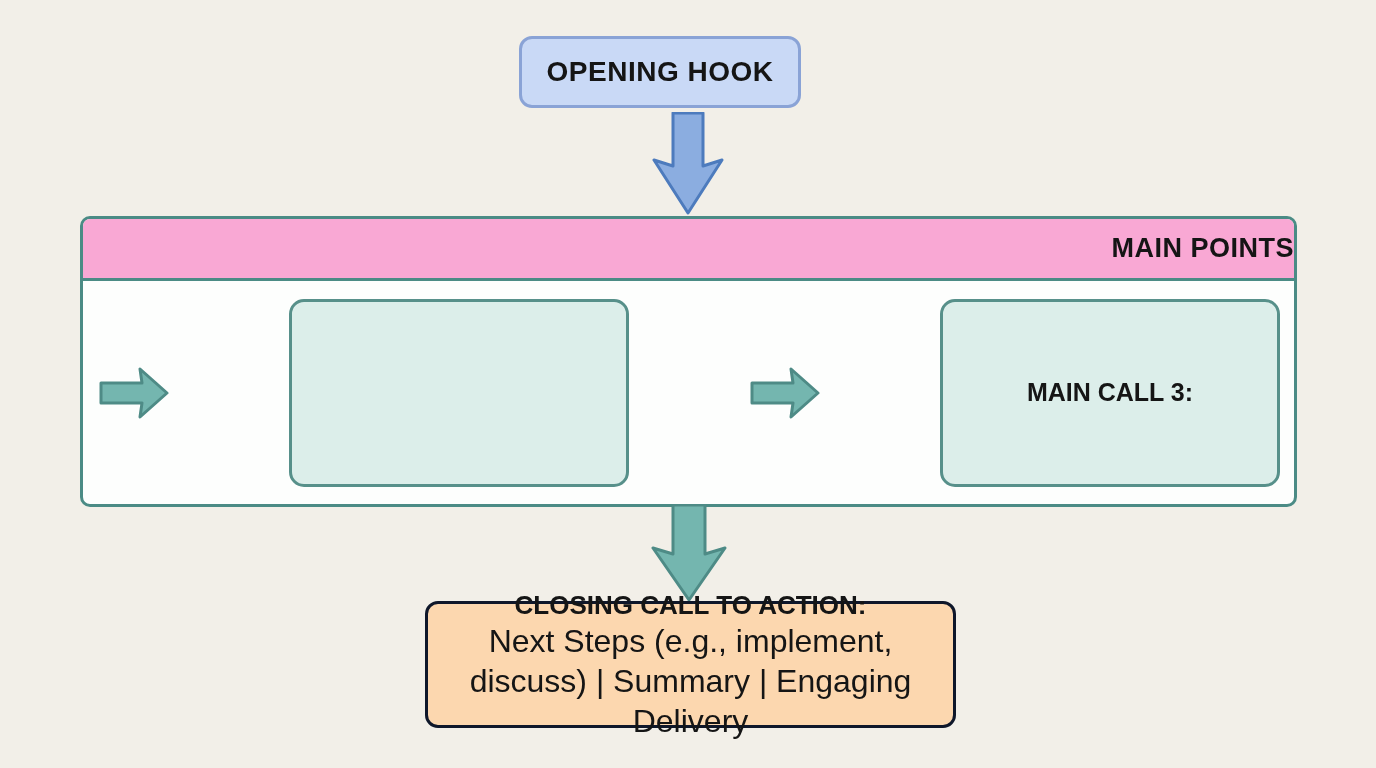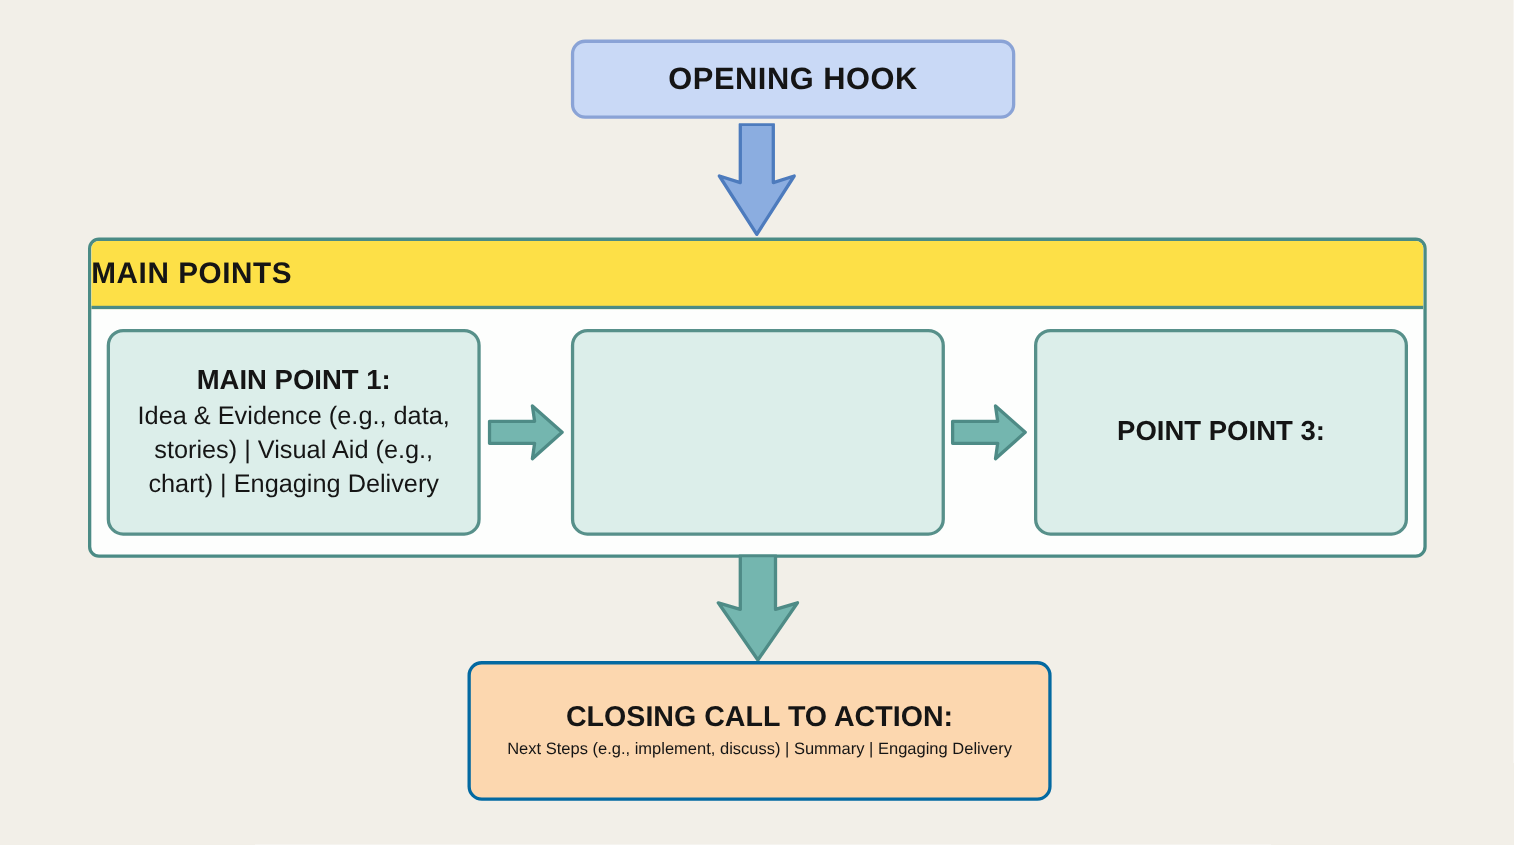--- a/index.html
+++ b/index.html
@@ -7,40 +7,40 @@
     position:relative;
     width:1376px;height:768px;
     background:#f2efe8;
     font-family:"Liberation Sans", sans-serif;
     color:#151515;
     overflow:hidden;
   }
 
   
   .opening{
-    position:absolute; left:519px; top:36px; width:404px; height:72px;
+    position:absolute; left:519px; top:36px; width:282px; height:72px;
     background:#c9d9f6; border:3px solid #8aa3d6; border-radius:13px;
     box-sizing:border-box;
     display:flex; align-items:center; justify-content:center;
     font-weight:bold; font-size:28px; letter-spacing:.5px;
   }
 
   
   .arrow-blue{ position:absolute; left:650px; top:112px; }
   .arrow-teal-down{ position:absolute; left:648px; top:504px; }
 
   
   .container{
     position:absolute; left:80px; top:216px; width:1217px; height:291px;
     background:#fdfefd; border:3px solid #4b8b85; border-radius:10px;
     box-sizing:border-box; overflow:hidden;
   }
   .container-header{
-    height:59px; background:#fde047; border-bottom:3px solid #4b8b85;
-    display:flex; align-items:center; justify-content:flex-start;
+    height:59px; background:#f9a8d4; border-bottom:3px solid #4b8b85;
+    display:flex; align-items:center; justify-content:flex-end;
     font-weight:bold; font-size:27px; letter-spacing:.5px;
   }
   .container-body{
     height:223px;
     display:flex; align-items:center; justify-content:space-between;
     padding:0 14px;
   }
   .point{
     width:340px; height:188px;
     background:#dceeea; border:3px solid #57908a; border-radius:15px;
@@ -48,27 +48,27 @@
     display:flex; flex-direction:column; align-items:center; justify-content:center;
     padding:4px 21px; text-align:center;
   }
   .point-title{ font-weight:bold; font-size:25px; line-height:31px; }
   .point-body{ font-size:23px; line-height:31px; }
   .harrow{ flex:0 0 auto; display:block; margin:0 2px; }
 
   
   .closing{
     position:absolute; left:425px; top:601px; width:531px; height:127px;
-    background:#fcd7af; border:3px solid #0369a1; border-radius:13px;
+    background:#fcd7af; border:3px solid #0f172a; border-radius:13px;
     box-sizing:border-box;
     display:flex; flex-direction:column; align-items:center; justify-content:center;
     text-align:center; padding:4px 16px;
   }
   .closing-title{ font-weight:bold; font-size:26px; line-height:32px; }
-  .closing-body{ font-size:15px; line-height:28px; }
+  .closing-body{ font-size:32px; line-height:40px; }
 </style>
 </head>
 <body>
 
 <div class="canvas">
 
   <div class="opening">
     <span>OPENING HOOK</span>
   </div>
 
@@ -77,38 +77,34 @@
       <polygon points="23,1 53,1 53,54 72,48 38,101 4,48 23,54" fill="#8badе0" stroke="#4d7bbd" stroke-width="3" stroke-linejoin="round" style="fill:#8bade0"></polygon>
     </svg>
   </div>
 
   <div class="container">
     <div class="container-header">
       <span>MAIN POINTS</span>
     </div>
     <div class="container-body">
 
-      <div class="point">
-        <div class="point-title">MAIN POINT 1:</div>
-        <div class="point-body">Idea &amp; Evidence (e.g., data, stories) | Visual Aid (e.g., chart) | Engaging Delivery</div>
-      </div>
 
       <svg class="harrow" width="70" height="54" viewBox="0 0 70 54">
         <polygon points="2,17 43,17 41,3 68,27 41,51 43,37 2,37" fill="#74b6af" stroke="#4e8b86" stroke-width="3" stroke-linejoin="round"></polygon>
       </svg>
 
       <div class="point">
       </div>
 
       <svg class="harrow" width="70" height="54" viewBox="0 0 70 54">
         <polygon points="2,17 43,17 41,3 68,27 41,51 43,37 2,37" fill="#74b6af" stroke="#4e8b86" stroke-width="3" stroke-linejoin="round"></polygon>
       </svg>
 
       <div class="point">
-        <div class="point-title">POINT POINT 3:</div>
+        <div class="point-title">MAIN CALL 3:</div>
       </div>
 
     </div>
   </div>
 
   <div class="arrow-teal-down">
     <svg width="80" height="99" viewBox="0 0 80 99">
       <polygon points="25,1 57,1 57,50 77,44 41,96 5,44 25,50" fill="#74b6af" stroke="#4e8b86" stroke-width="3" stroke-linejoin="round"></polygon>
     </svg>
   </div>

